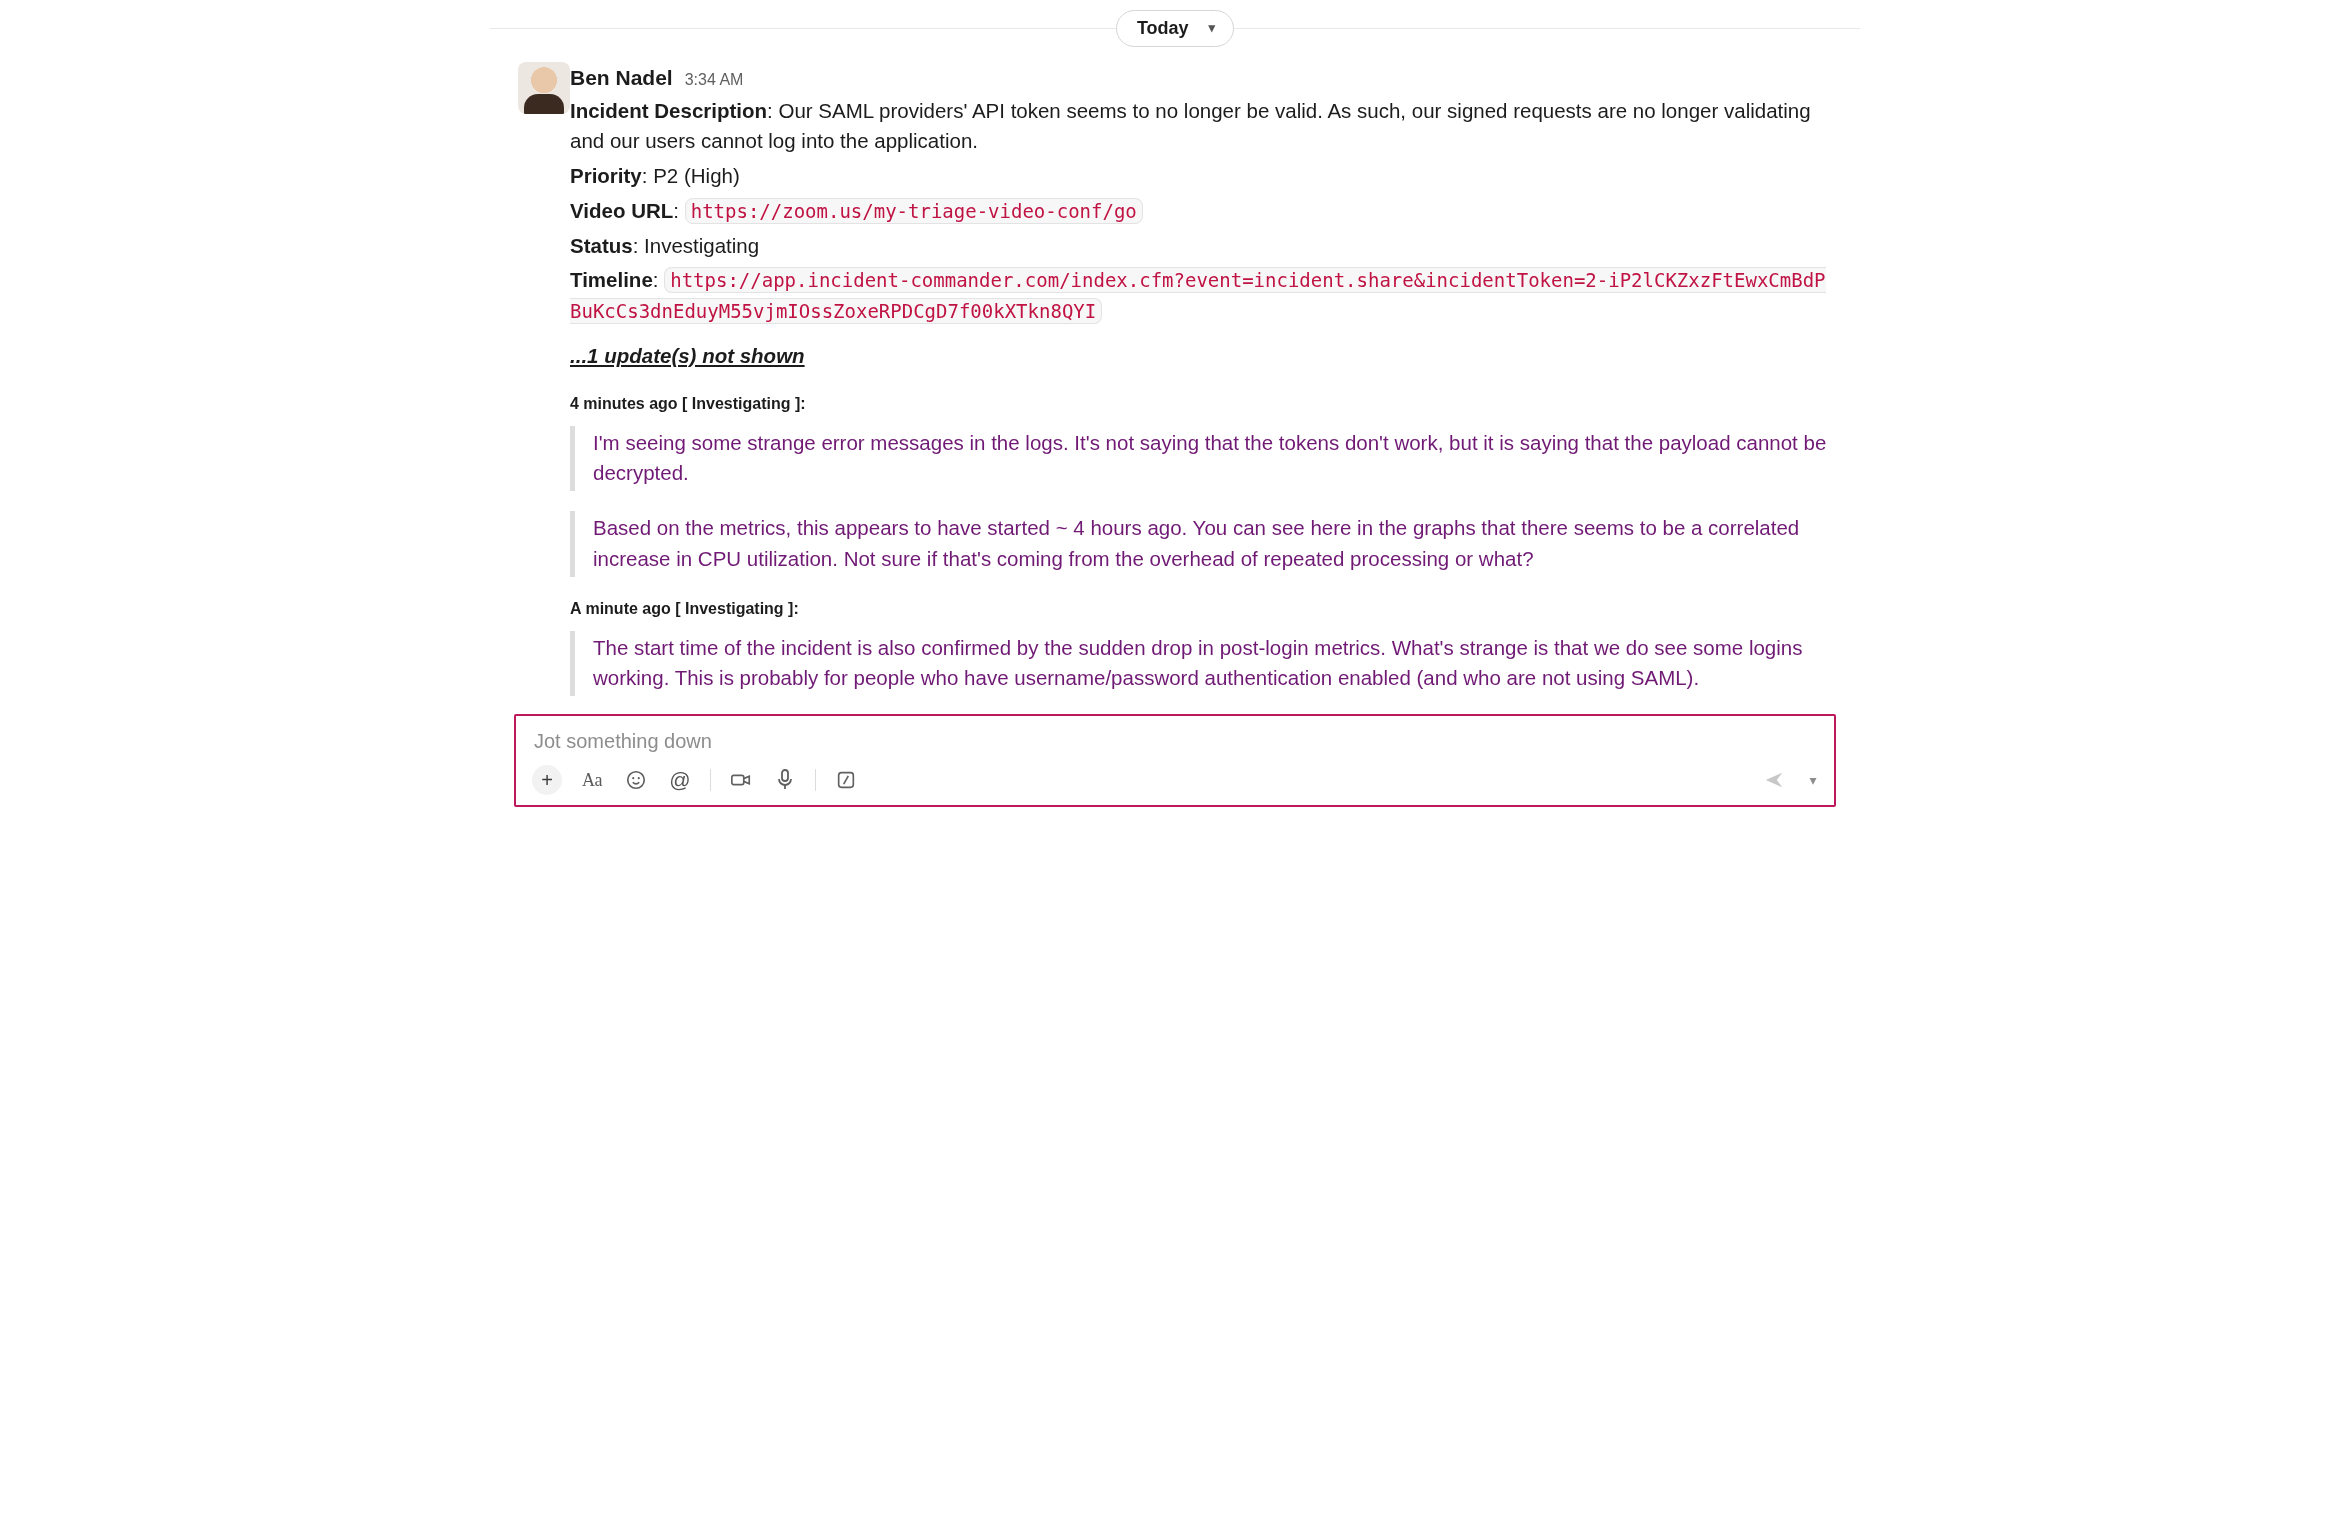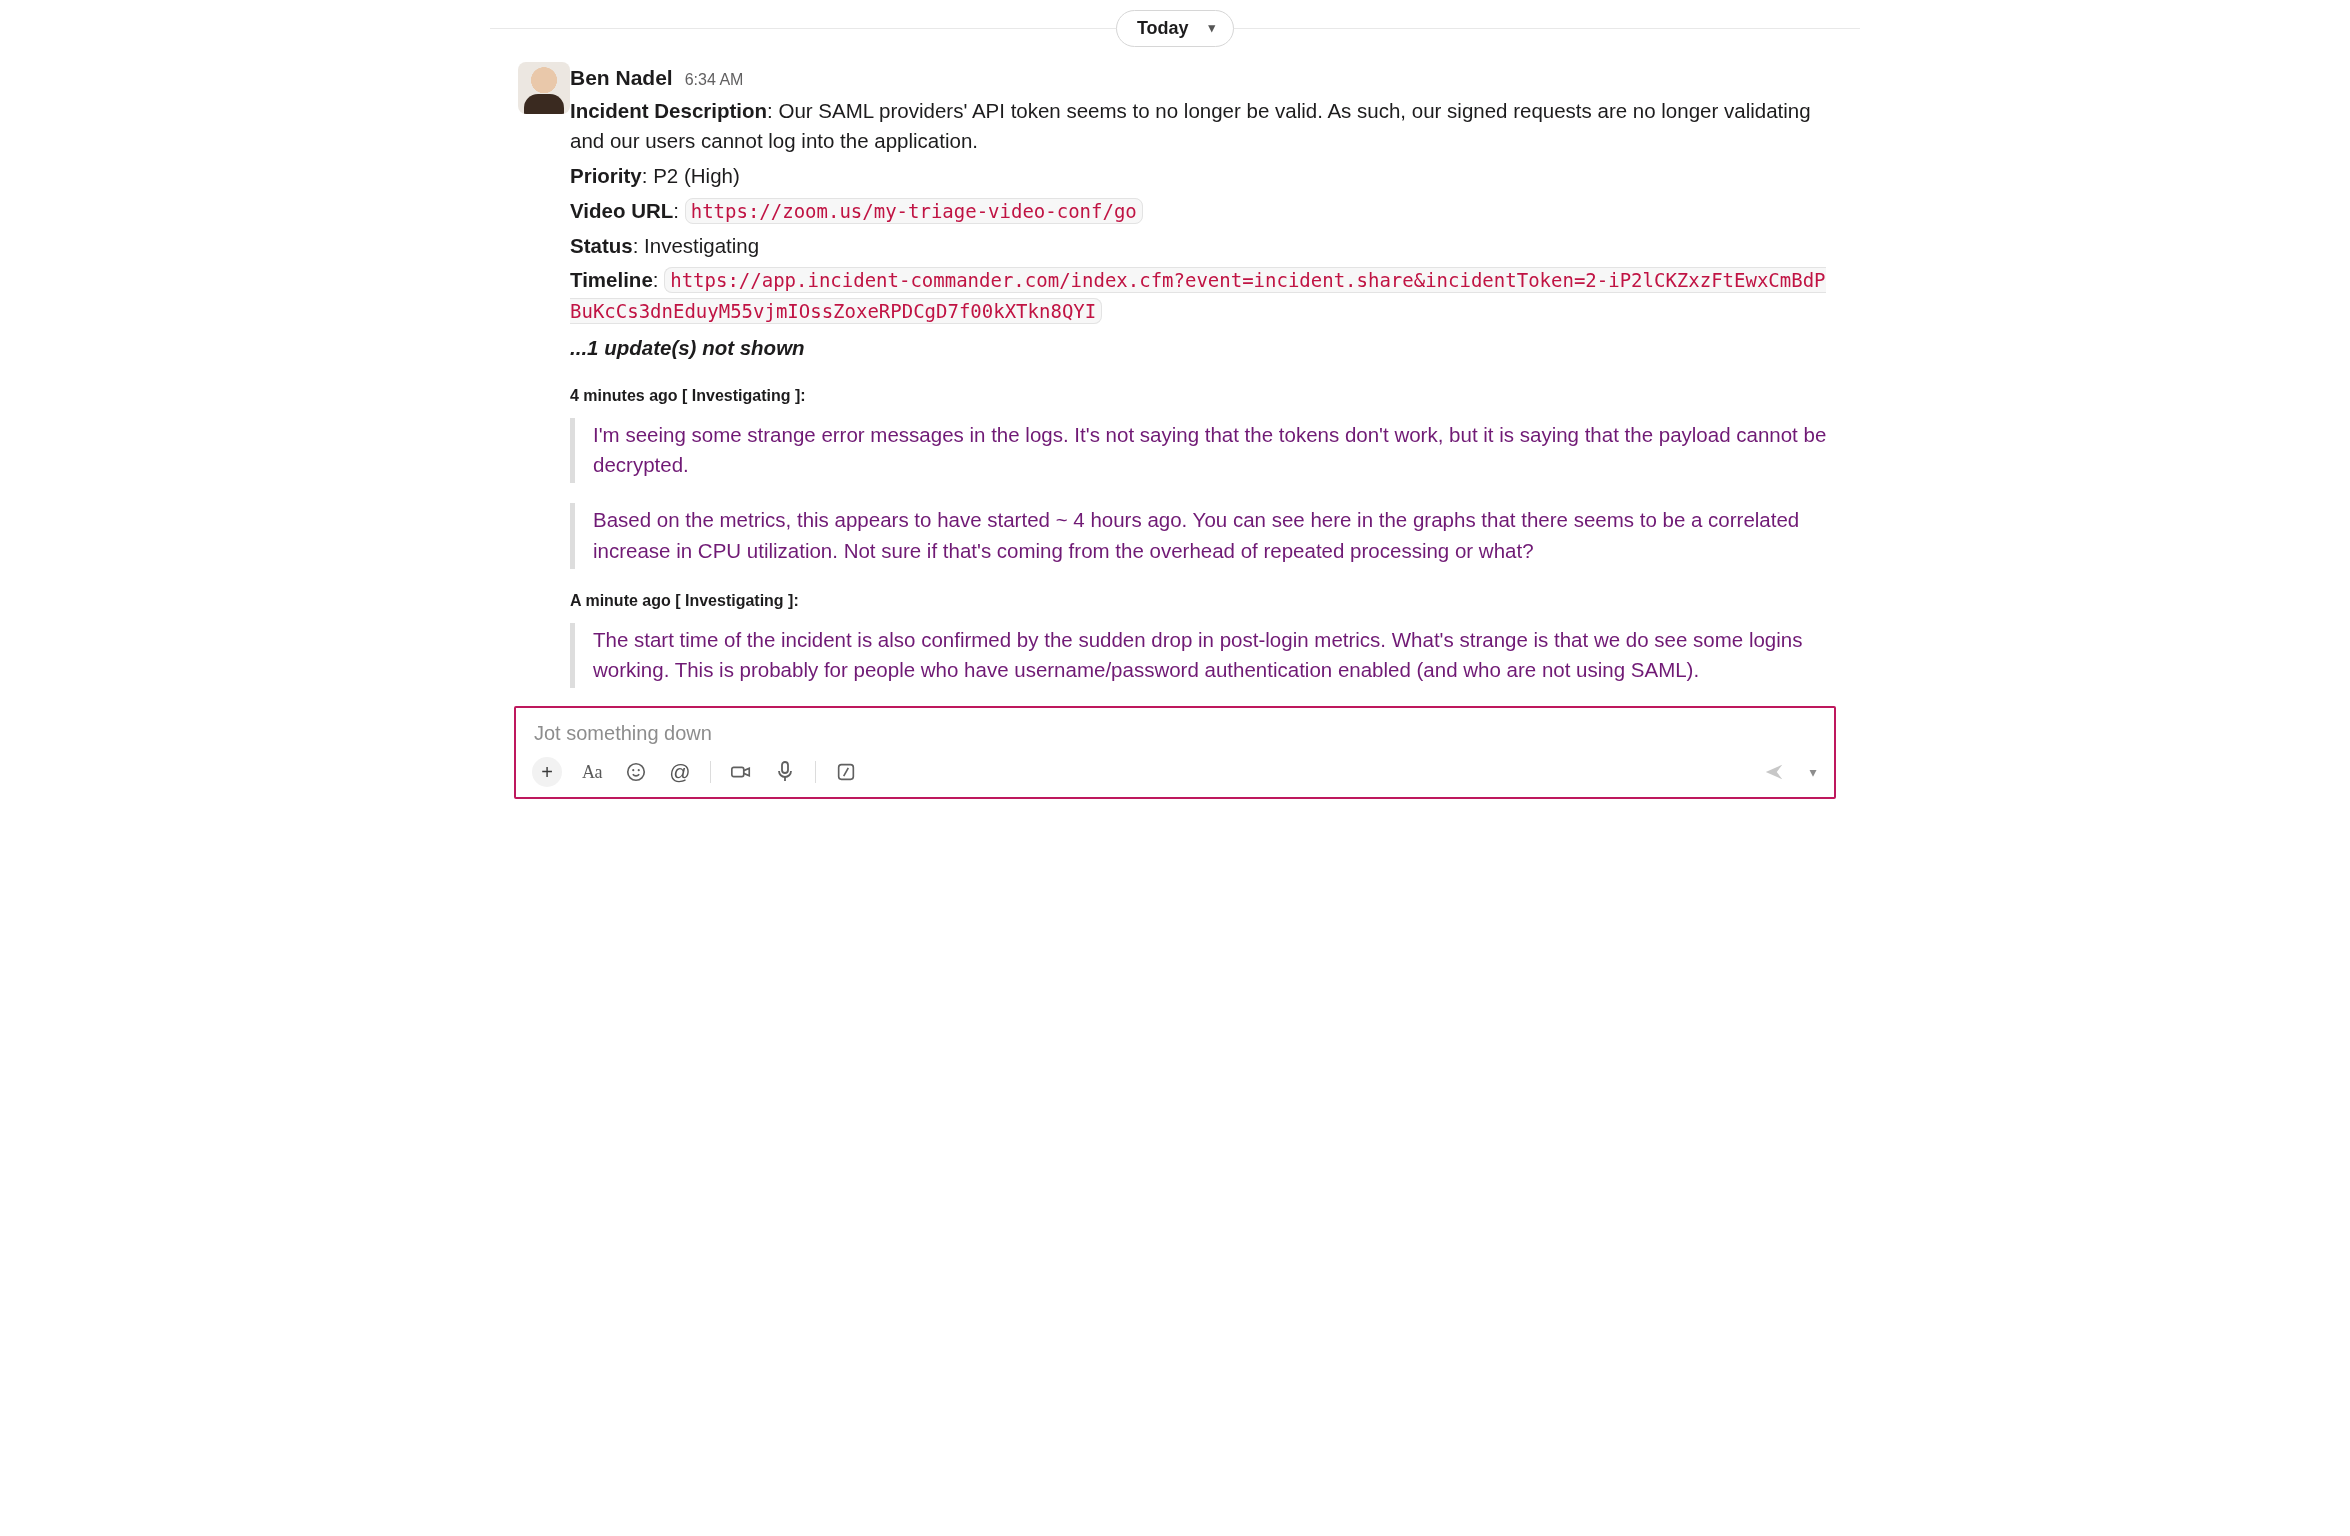--- a/index.html
+++ b/index.html
@@ -86,22 +86,23 @@
     border-radius: 8px;
     padding: 1px 5px;
     color: #c01343;
     font-size: 19px;
     word-break: break-all;
   }
   .updates-hidden {
     font-style: italic;
     font-weight: 600;
     color: #1d1c1d;
-    margin-top: 6px;
+    margin-top: 14px;
     margin-bottom: 4px;
+    text-decoration: underline;
   }
   .update-block { margin-top: 20px; }
   .update-head {
     font-weight: 800;
     font-size: 16px;
   }
   .quote {
     border-left: 5px solid #dddddd;
     margin-top: 10px;
     padding: 2px 0 2px 18px;
@@ -176,21 +177,21 @@
       <span>Today</span>
       <span class="chev">▾</span>
     </div>
   </div>
 
   <div class="message-row">
     <div class="avatar"></div>
     <div class="msg-body">
       <div class="msg-head">
         <span class="msg-author">Ben Nadel</span>
-        <span class="msg-time">6:34 AM</span>
+        <span class="msg-time">3:34 AM</span>
       </div>
       <div class="msg-content">
 
         <p>
           <span class="label">Incident Description</span><span>: </span>
           <span>Our SAML providers' API token seems to no longer be valid. As such, our signed requests are no longer validating and our users cannot log into the application.</span>
         </p>
 
         <p>
           <span class="label">Priority</span><span>: </span>

